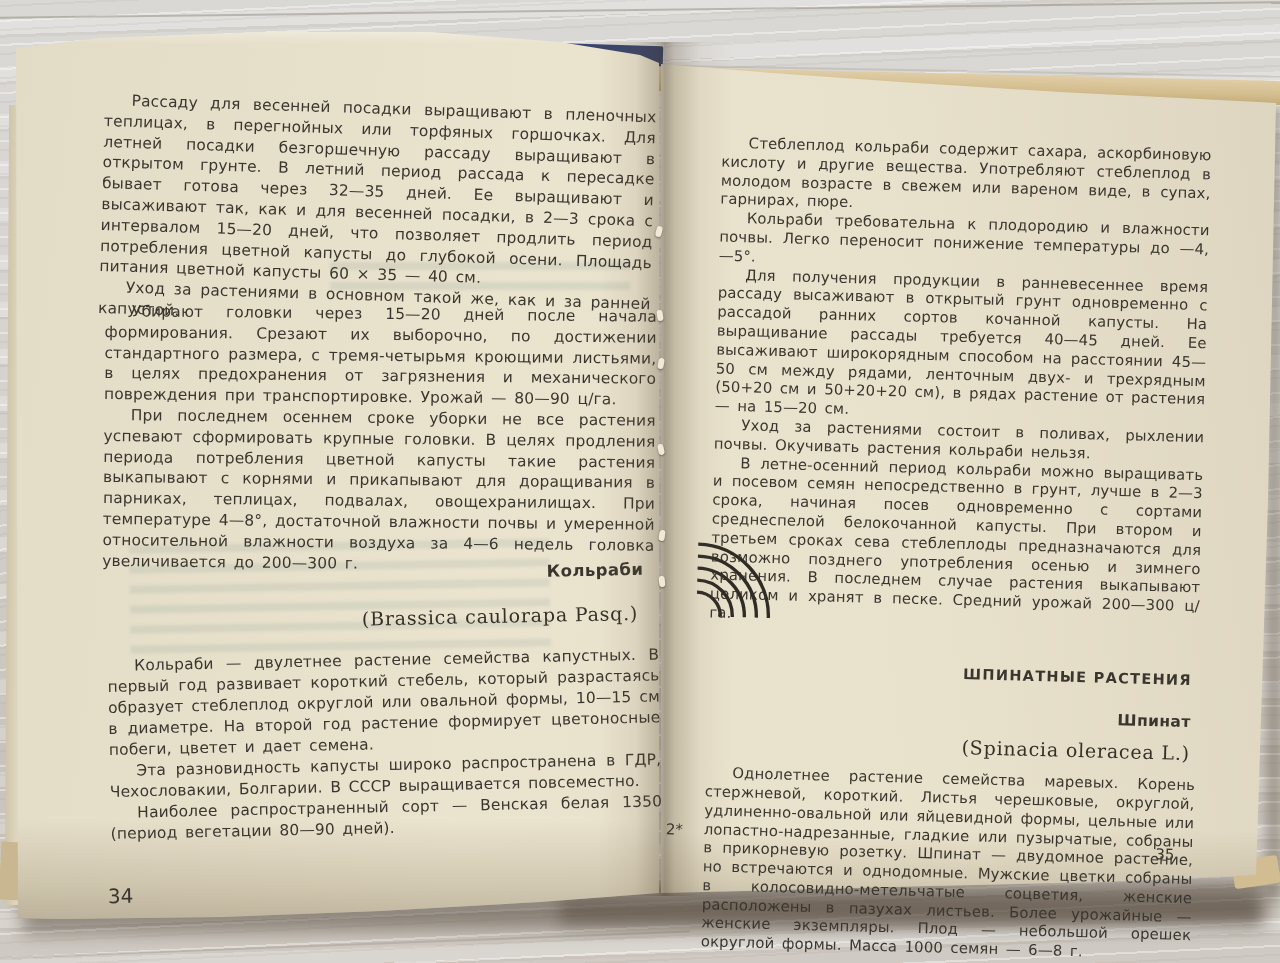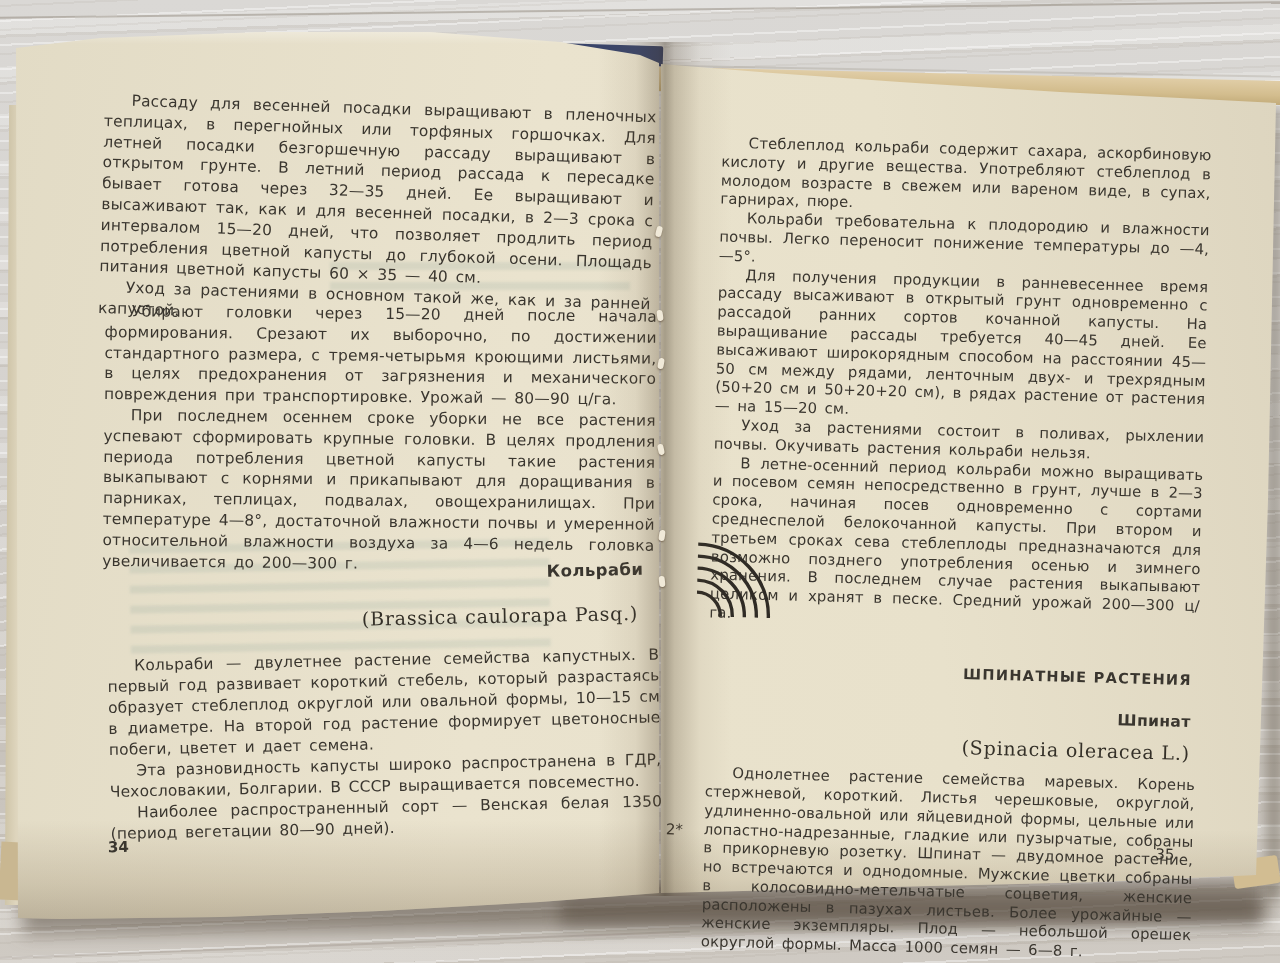--- a/index.html
+++ b/index.html
@@ -72,21 +72,21 @@
      transform:rotate(1.8deg);transform-origin:left top;}
   .lp-b{left:105px;top:301px;width:552px;font-size:15.4px;line-height:20.8px;
      transform:rotate(0.6deg);transform-origin:left top;}
   .lp-c{left:105px;top:562px;width:552px;font-size:15.4px;line-height:21px;
      transform:rotate(-1.2deg);transform-origin:left top;padding-top:8px;}
   .h-kolrabi{font-weight:bold;font-size:16.5px;text-align:right;padding-right:14px;
      letter-spacing:.4px;margin:0 0 23px 0;}
   .latin{font-family:"DejaVu Serif",serif;font-size:19px;text-align:right;
      letter-spacing:.8px;margin:0 0 21px 0;color:#343028;}
   .latin-l{padding-right:20px;}
-  .lp-num{left:108px;top:838px;font-size:15px;transform:rotate(-1deg);font-weight:bold;}
+  .lp-num{left:108px;top:884px;font-size:20px;transform:rotate(-1deg);}
 
   .rp-content{left:700px;top:133px;width:512px;font-size:14.8px;line-height:18.8px;
      transform:rotate(1.5deg);transform-origin:left top;}
   .rp-content .book-p{margin-left:22px;width:490px;box-sizing:border-box;}
   .arcs{position:absolute;left:4px;top:405px;width:86px;height:82px;}
   .h-section{font-weight:bold;font-size:14.5px;letter-spacing:1.3px;text-align:right;
      margin:36px 0 0 0;padding-right:6px;}
   .h-spinat{font-weight:bold;font-size:15.5px;text-align:right;margin:23px 0 0 0;
      padding-right:6px;letter-spacing:.4px;}
   .latin-r{margin:13px 0 0 0;padding-right:6px;}

